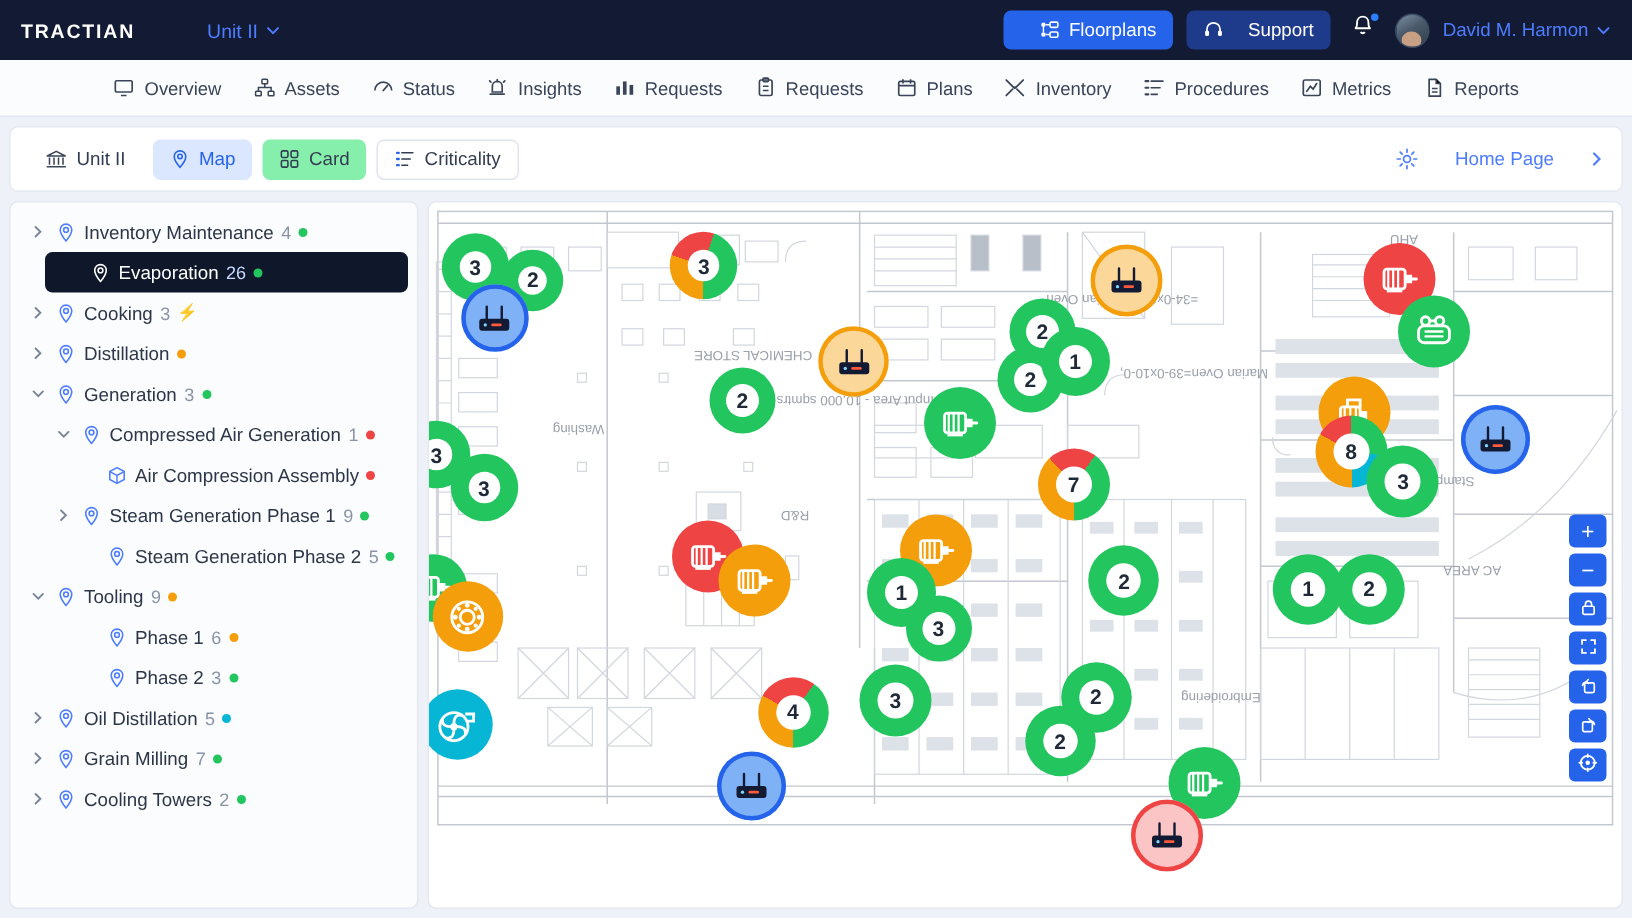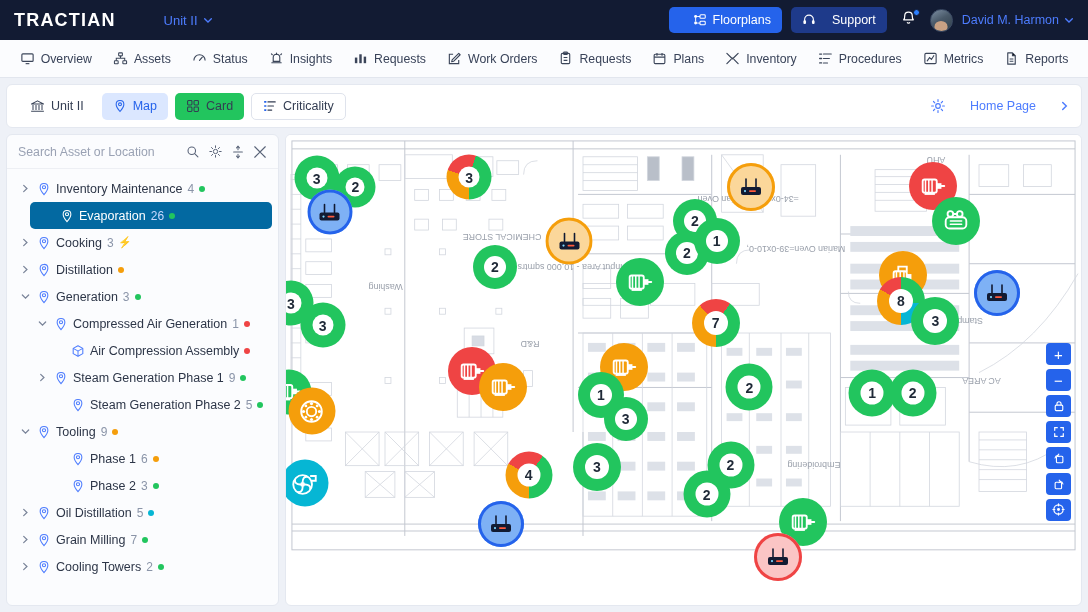--- a/index.html
+++ b/index.html
@@ -10,21 +10,21 @@
     overflow: hidden;
   }
 
   
   .topbar {
     height: 40px; background: #121b33;
     display: flex; align-items: center;
     padding: 0 14px; position: relative;
   }
   .logo {
-    color: #fff; font-weight: 700; font-size: 18px;
+    color: #fff; font-weight: 700; font-size: 13px;
     letter-spacing: 1.2px; font-family: "Liberation Sans", sans-serif;
   }
   .unit-sel {
     margin-left: 48px; color: #4d7cfe; font-size: 13px;
     display: flex; align-items: center; gap: 5px; cursor: pointer;
   }
   .topbar-right {
     margin-left: auto; display: flex; align-items: center; gap: 9px;
   }
   .btn-pill {
@@ -76,21 +76,21 @@
     display: flex; align-items: center; padding: 0 12px;
   }
   .sub-chip {
     display: flex; align-items: center; gap: 6px;
     height: 27px; padding: 0 11px; border-radius: 5px;
     font-size: 12.5px; color: #3b4559; cursor: pointer;
     margin-right: 7px;
   }
   .chip-plain { color: #333d52; }
   .chip-active { background: #dbe7ff; color: #2563eb; }
-  .chip-grey { background: #22c55e; color: #333d52; }
+  .chip-grey { background: #86efac; color: #333d52; }
   .chip-outline { border: 1px solid #dfe3ec; color: #333d52; }
   .subbar-right {
     margin-left: auto; display: flex; align-items: center; gap: 24px;
     color: #4d7cfe; font-size: 12.5px; cursor: pointer;
   }
 
   
   .body {
     display: flex; gap: 6px; padding: 6px;
     height: calc(612px - 40px - 38px - 50px);
@@ -112,21 +112,21 @@
     font-family: "Liberation Sans", sans-serif;
   }
   .search-input::placeholder { color: #9aa2b4; }
   .icon-btn { cursor: pointer; display: flex; color: #5a6479; }
   .tree { flex: 1; overflow: hidden; padding: 6px 6px 0 6px; }
   .tree-row {
     display: flex; align-items: center; height: 27px;
     padding: 0 6px; border-radius: 5px; cursor: pointer;
     font-size: 12.5px; color: #2d3648; gap: 5px; white-space: nowrap;
   }
-  .tree-row.selected { background: #0369a1; color: #fff; padding-left: 12px; }
+  .tree-row.selected { background: #0f172a; color: #fff; padding-left: 12px; }
   .tree-row.selected .cnt { color: #c7d9ff; }
   .tree-row.selected svg { color: #fff !important; }
   .caret { width: 13px; display: flex; justify-content: center; color: #7a8499; flex: none; }
   .pin { display: flex; color: #4d7cfe; flex: none; }
   .cnt { color: #8a94a8; font-size: 12px; }
   .dot { width: 6px; height: 6px; border-radius: 50%; display: inline-block; }
   .bolt { color: #22c55e; font-size: 11px; }
 
   
   .mapwrap {
@@ -244,29 +244,20 @@
     </div>
     <div class="nav-item">
       <span>
         <svg width="15" height="15" viewBox="0 0 16 16" style="color:#3b4559">
           <rect x="2" y="7" width="2.6" height="6" fill="currentColor"></rect>
           <rect x="6.7" y="3.5" width="2.6" height="9.5" fill="currentColor"></rect>
           <rect x="11.4" y="6" width="2.6" height="7" fill="currentColor"></rect>
         </svg>
       </span>
       <span>Requests</span>
-    </div>
-    <div class="nav-item">
-      <span>
-        <svg width="15" height="15" viewBox="0 0 16 16" style="color:#3b4559">
-          <path d="M12.5 2.5 14 4l-7 7-2 .5.5-2z" fill="none" stroke="currentColor" stroke-width="1.2" stroke-linejoin="round"></path>
-          <path d="M12.5 9.5v4h-10v-10h4" fill="none" stroke="currentColor" stroke-width="1.2"></path>
-        </svg>
-      </span>
-      <span>Work Orders</span>
     </div>
     <div class="nav-item">
       <span>
         <svg width="15" height="15" viewBox="0 0 16 16" style="color:#3b4559">
           <rect x="3.5" y="2.5" width="9" height="11" rx="1.2" fill="none" stroke="currentColor" stroke-width="1.2"></rect>
           <rect x="6" y="1.2" width="4" height="2.4" rx=".7" fill="none" stroke="currentColor" stroke-width="1.2"></rect>
           <path d="M6 7h4M6 10h4" stroke="currentColor" stroke-width="1.1"></path>
         </svg>
       </span>
       <span>Requests</span>
@@ -357,47 +348,20 @@
     <span>Home Page</span>
     <svg width="9" height="12" viewBox="0 0 10 12">
         <path d="M3 2 L7 6 L3 10" stroke="#4d7cfe" stroke-width="1.6" fill="none" stroke-linecap="round"></path>
       </svg>
   </div>
 </div>
 
 <div class="body">
 
   <div class="sidebar">
-    <div class="search-row">
-      <input class="search-input" placeholder="Search Asset or Location" style="">
-      <span class="icon-btn">
-        <svg width="14" height="14" viewBox="0 0 16 16">
-            <circle cx="6.6" cy="6.6" r="4.3" fill="none" stroke="#5a6479" stroke-width="1.25"></circle>
-            <path d="M9.9 9.9 13.6 13.6" stroke="#5a6479" stroke-width="1.25" stroke-linecap="round"></path>
-          </svg>
-      </span>
-      <span class="icon-btn">
-        <svg width="15" height="15" viewBox="0 0 18 18">
-            <circle cx="9" cy="9" r="2.6" fill="none" stroke="#5a6479" stroke-width="1.2"></circle>
-            <path d="M9 2.2v2M9 13.8v2M2.2 9h2M13.8 9h2M4.2 4.2l1.4 1.4M12.4 12.4l1.4 1.4M13.8 4.2l-1.4 1.4M5.6 12.4l-1.4 1.4" stroke="#5a6479" stroke-width="1.2" stroke-linecap="round"></path>
-          </svg>
-      </span>
-      <span class="icon-btn">
-        <svg width="14" height="14" viewBox="0 0 16 16">
-            <path d="M8 1.5v4M8 10.5v4M3 8h10" stroke="#5a6479" stroke-width="1.2" stroke-linecap="round"></path>
-            <path d="M6.3 3.3 8 1.5l1.7 1.8M6.3 12.7 8 14.5l1.7-1.8" stroke="#5a6479" stroke-width="1.2" fill="none" stroke-linecap="round"></path>
-          </svg>
-      </span>
-      <span class="icon-btn">
-        <svg width="14" height="14" viewBox="0 0 16 16">
-            <path d="M2 2l6 6M14 2L8 8M2 14l5-5M14 14L9 9" stroke="#5a6479" stroke-width="1.3" stroke-linecap="round"></path>
-            <circle cx="8" cy="8" r="1.1" fill="#5a6479"></circle>
-          </svg>
-      </span>
-    </div>
     <div class="tree" id="tree">
         <div class="tree-row" style="margin-left: 0px;">
           <span class="caret">
             <svg width="9" height="9" viewBox="0 0 10 10">
               <path d="M3 1.5 6.6 5 3 8.5" stroke="currentColor" stroke-width="1.4" fill="none" stroke-linecap="round"></path>
             </svg>
           </span>
           <span class="pin">
             <svg width="14" height="14" viewBox="0 0 16 16" style="color:#4d7cfe">
               <path d="M8 1.6c-2.5 0-4.4 1.9-4.4 4.3C3.6 9.3 8 14.4 8 14.4s4.4-5.1 4.4-8.5c0-2.4-1.9-4.3-4.4-4.3z" fill="none" stroke="currentColor" stroke-width="1.2"></path>

